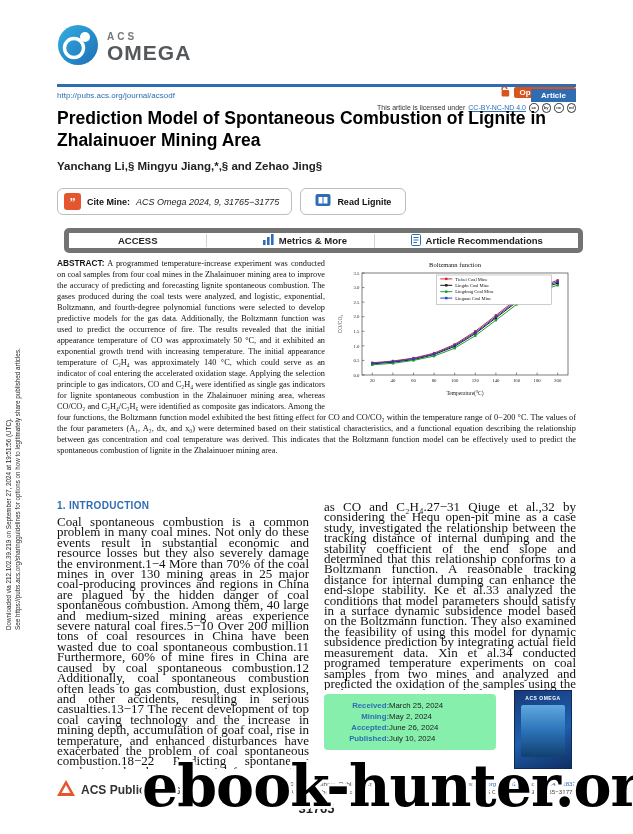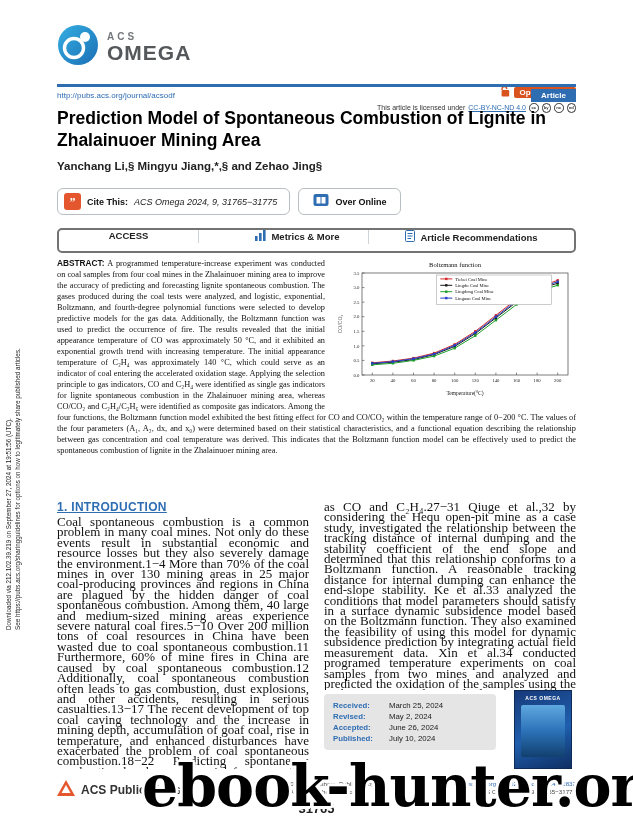--- a/index.html
+++ b/index.html
@@ -32,36 +32,36 @@
   .authors { position:absolute; left:57px; top:160px; width:519px; font-size:11.5px; font-weight:bold; color:#222; }
 
   .cite-row { position:absolute; left:57px; top:188px; display:flex; gap:8px; }
   .cite-box, .read-box { display:flex; align-items:center; gap:6px; border:1px solid #b9bec2; border-radius:6px; padding:4px 12px 4px 6px; height:27px; background:#fff; }
   .cite-icon { display:inline-flex; align-items:center; justify-content:center; width:17px; height:17px; background:#e4572e; border-radius:3px; color:#fff; font-weight:bold; font-size:12px; line-height:10px; font-family:"Liberation Serif", serif; }
   .cite-label { font-size:9px; font-weight:bold; }
   .cite-ref { font-size:9px; font-style:italic; color:#222; }
   .read-box { padding:4px 14px; }
   .read-label { font-size:9px; font-weight:bold; }
 
-  .access-bar { position:absolute; left:57px; top:228px; width:519px; height:25px; border:2px solid #737373; border-radius:5px; display:flex; align-items:flex-start; background:#fff; }
+  .access-bar { position:absolute; left:64px; top:228px; width:519px; height:25px; border:5px solid #737373; border-radius:5px; display:flex; align-items:center; background:#fff; }
   .access-cell { display:flex; align-items:center; justify-content:center; gap:5px; font-size:9.5px; font-weight:bold; color:#222; }
   .access-cell + .access-cell { border-left:1px solid #cfd4d8; }
   .c1 { width:27%; } .c2 { width:33%;padding-left:28px; } .c3 { flex:1; }
 
   .abstract { position:absolute; left:57px; top:258px; width:519px; font-family:"Liberation Serif", serif; font-size:8.3px; line-height:11px; text-align:justify; color:#111; }
   .abs-label { font-weight:bold; font-family:"Liberation Sans", sans-serif; }
   .chart-box { float:right; width:242px; height:140px; margin:0 0 4px 9px; background:#fff; }
   .chart-box svg { width:242px; height:140px; display:block; }
 
-  .intro-head { position:absolute; left:57px; top:500px; font-size:12px; font-weight:bold; color:#2f6db3; letter-spacing:0.3px;text-decoration:underline; }
+  .intro-head { position:absolute; left:57px; top:500px; font-size:10px; font-weight:bold; color:#2f6db3; letter-spacing:0.3px; }
   .col { position:absolute; width:252px; font-family:"Liberation Serif", serif; font-size:13px; line-height:10.4px; text-align:justify; color:#111; overflow:hidden; }
   .col-left { left:57px; top:517px; height:252px; }
   .col-right { left:324px; top:502px; height:188px; }
 
-  .dates-box { position:absolute; left:324px; top:694px; width:172px; background:#e5e5e5; border-radius:4px; padding:6px 9px; }
+  .dates-box { position:absolute; left:324px; top:694px; width:172px; background:#86efac; border-radius:4px; padding:6px 9px;text-align:right; }
   .date-row { display:flex; font-size:7.8px; line-height:11px; }
   .date-label { width:56px; color:#2f6db3; font-weight:bold; }
   .date-value { color:#222; }
 
   .cover-thumb { position:absolute; left:514px; top:690px; width:58px; height:79px; background:linear-gradient(160deg,#173a7a 0%,#1f5fae 55%,#0f2f63 100%); border:1px solid #0e2a57; display:flex; flex-direction:column; align-items:center; padding-top:4px; }
   .cover-title { color:#fff; font-size:5px; font-weight:bold; letter-spacing:0.5px; }
   .cover-art { width:44px; height:52px; margin-top:4px; background:linear-gradient(180deg,#5fa8e0 0%,#2c72b8 50%,#12406f 100%); border-radius:2px; }
 
   .footer-logo { position:absolute; left:57px; top:780px; display:flex; align-items:center; gap:6px; font-size:12px; font-weight:bold; color:#333; }
   .copyright { position:absolute; left:235px; top:780px; width:185px; text-align:center; font-size:6.2px; line-height:8.4px; color:#444; }
@@ -130,31 +130,31 @@
     <a href="#">http://pubs.acs.org/journal/acsodf</a>
     <span class="article-badge">Article</span>
   </div>
 
   <h1 class="title">Prediction Model of Spontaneous Combustion of Lignite in Zhalainuoer Mining Area</h1>
   <div class="authors">Yanchang Li,§ Mingyu Jiang,*,§ and Zehao Jing§</div>
 
   <div class="cite-row">
     <div class="cite-box">
       <span class="cite-icon">”</span>
-      <span class="cite-label">Cite This:</span>
+      <span class="cite-label">Cite Mine:</span>
       <span class="cite-ref">ACS Omega 2024, 9, 31765−31775</span>
     </div>
     <div class="read-box">
       <span>
         <svg width="16" height="14" viewBox="0 0 16 14">
             <rect x="0.5" y="1" width="15" height="12" rx="2" fill="#2f6db3"></rect>
             <path d="M3.5 4 h4 v6.5 h-4 z M8.5 4 h4 v6.5 h-4 z" fill="#fff"></path>
           </svg>
       </span>
-      <span class="read-label">Over Online</span>
+      <span class="read-label">Read Lignite</span>
     </div>
   </div>
 
   <div class="access-bar">
     <div class="access-cell c1">
       <span>ACCESS</span>
     </div>
     <div class="access-cell c2">
       <span>
         <svg width="11" height="11" viewBox="0 0 11 11">
@@ -286,21 +286,21 @@
   <h2 class="intro-head">1. INTRODUCTION</h2>
   <div class="col col-left">Coal spontaneous combustion is a common problem in many coal mines. Not only do these events result in substantial economic and resource losses but they also severely damage the environment.1−4 More than 70% of the coal mines in over 130 mining areas in 25 major coal-producing provinces and regions in China are plagued by the hidden danger of coal spontaneous combustion. Among them, 40 large and medium-sized mining areas experience severe natural coal fires.5−10 Over 200 million tons of coal resources in China have been wasted due to coal spontaneous combustion.11 Furthermore, 60% of mine fires in China are caused by coal spontaneous combustion.12 Additionally, coal spontaneous combustion often leads to gas combustion, dust explosions, and other accidents, resulting in serious casualties.13−17 The recent development of top coal caving technology and the increase in mining depth, accumulation of goaf coal, rise in temperature, and enhanced disturbances have exacerbated the problem of coal spontaneous combustion.18−22 Predicting spontaneous combustion has become crucial for preventing and controlling coal spontaneous combustion fires and the associated likelihood of mine fires caused by coal spontaneous combustion.23−26 Domestic and foreign scholars have conducted extensive research on systems for predicting coal spontaneous combustion. Coal temperature prediction in mines mainly relies on the concentration of single indicator gases released by coal spontaneous combustion, such</div>
   <div class="col col-right">as CO and C₂H₄.27−31 Qiuge et al.,32 by considering the Hequ open-pit mine as a case study, investigated the relationship between the tracking distance of internal dumping and the stability coefficient of the end slope and determined that this relationship conforms to a Boltzmann function. A reasonable tracking distance for internal dumping can enhance the end-slope stability. Ke et al.33 analyzed the conditions that model parameters should satisfy in a surface dynamic subsidence model based on the Boltzmann function. They also examined the feasibility of using this model for dynamic subsidence prediction by integrating actual field measurement data. Xin et al.34 conducted programed temperature experiments on coal samples from two mines and analyzed and predicted the oxidation of the samples using the multiparameter index method, gas growth rate analysis method, and Graham coefficient method. Hu et al.35 focused on coal samples of varying particle sizes in their analysis of temperature rise and oxidation at the Jianbei coal mine. They analyzed the changes in the volume fractions of gases such as CO</div>
 
   <div class="dates-box">
     <div class="date-row">
       <span class="date-label">Received:</span>
       <span class="date-value">March 25, 2024</span>
     </div>
     <div class="date-row">
-      <span class="date-label">Revised:</span>
+      <span class="date-label">Mining:</span>
       <span class="date-value">May 2, 2024</span>
     </div>
     <div class="date-row">
       <span class="date-label">Accepted:</span>
       <span class="date-value">June 26, 2024</span>
     </div>
     <div class="date-row">
       <span class="date-label">Published:</span>
       <span class="date-value">July 10, 2024</span>
     </div>

